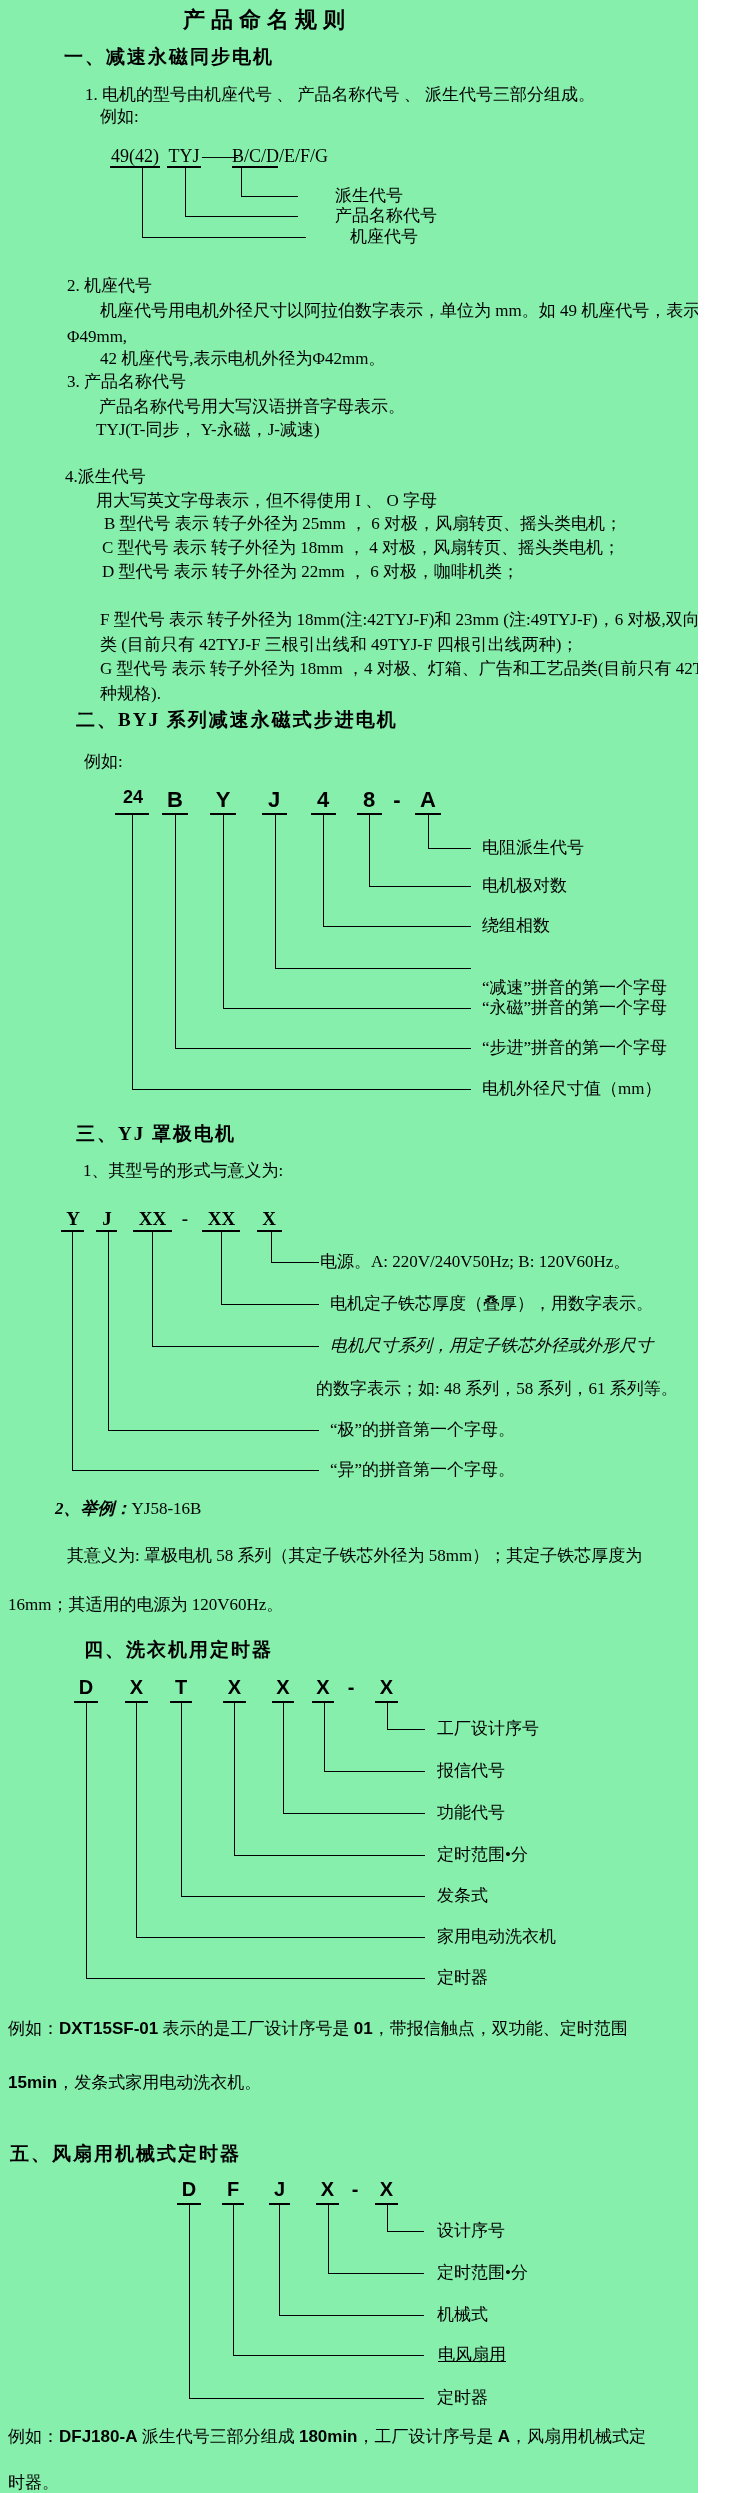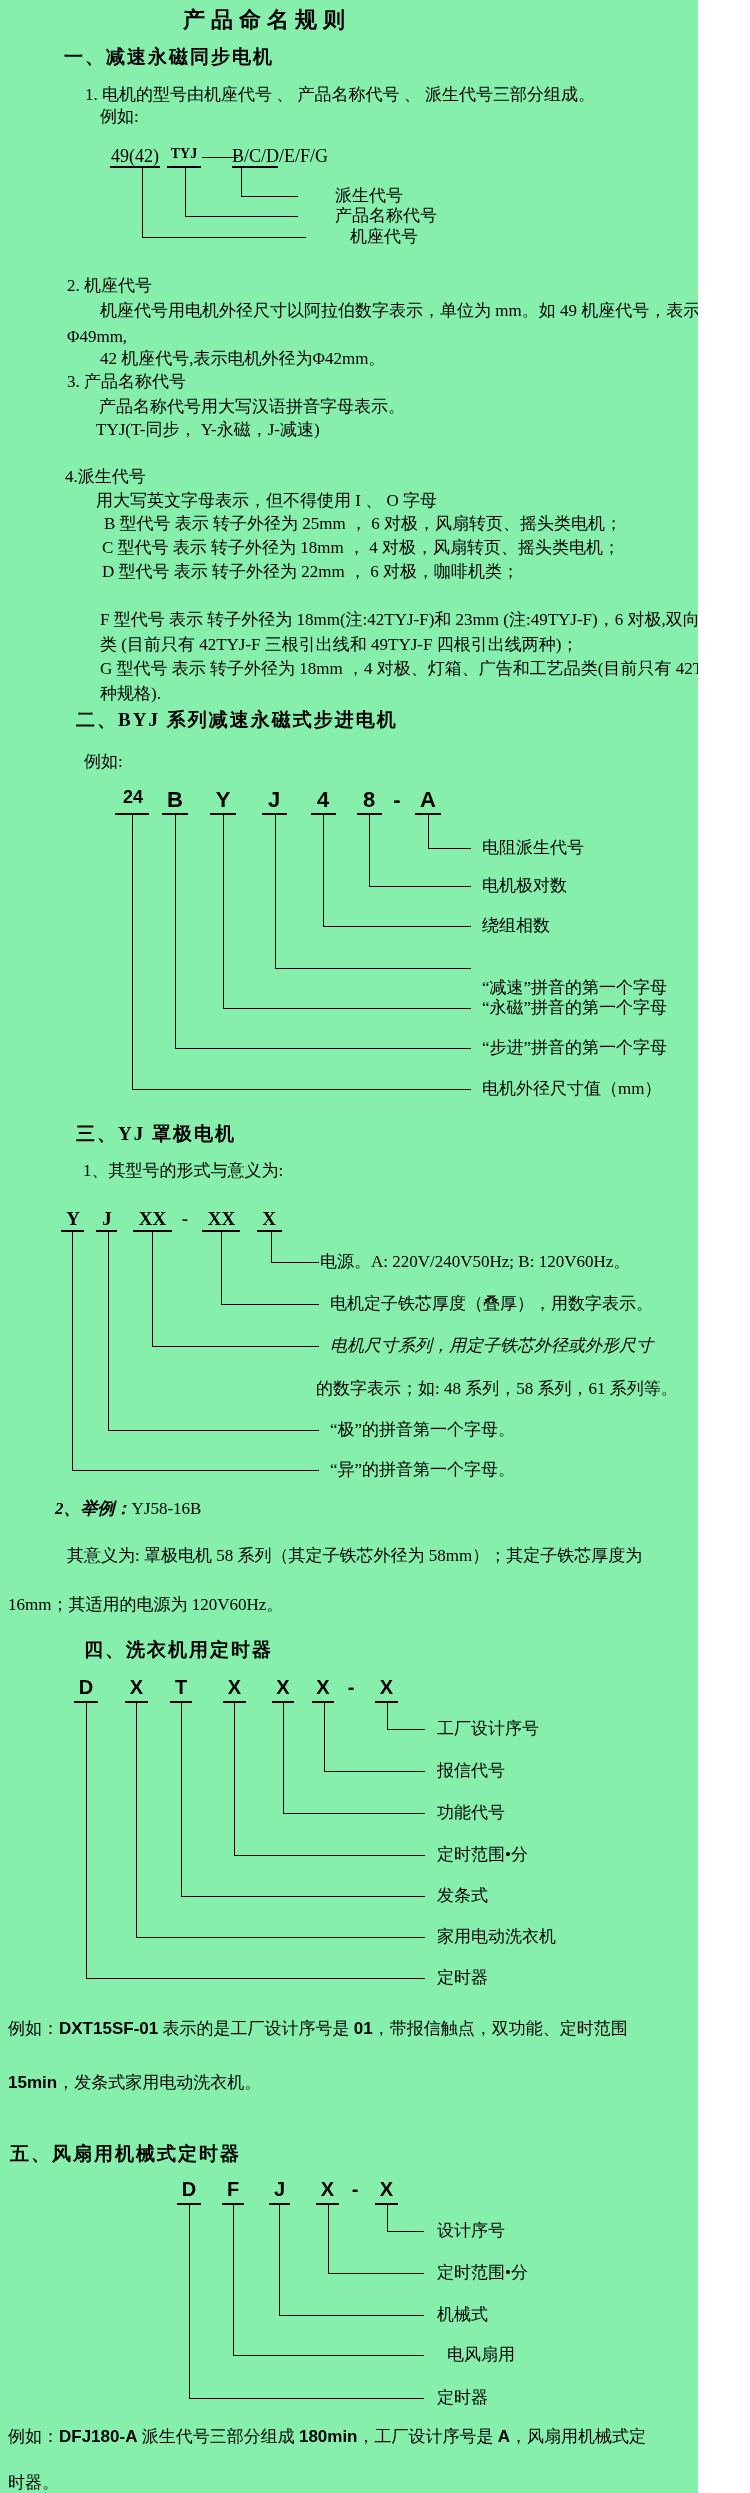--- a/index.html
+++ b/index.html
@@ -55,21 +55,21 @@
     <div class="tline" style="left: 84px; top: 751px;"><span>例如:</span></div>
     <div class="tline" style="left: 83px; top: 1160px;"><span>1、其型号的形式与意义为:</span></div>
     <div class="tline" style="left: 55px; top: 1498px;"><span class="seg-script">2、举例：</span><span>YJ58-16B</span></div>
     <div class="tline" style="left: 67px; top: 1545px;"><span>其意义为: 罩极电机 58 系列（其定子铁芯外径为 58mm）；其定子铁芯厚度为</span></div>
     <div class="tline" style="left: 8px; top: 1594px;"><span>16mm；其适用的电源为 120V60Hz。</span></div>
     <div class="tline" style="left: 8px; top: 2018px;"><span>例如：</span><span class="seg-bs">DXT15SF-01</span><span> 表示的是工厂设计序号是 </span><span class="seg-bs">01</span><span>，带报信触点，双功能、定时范围</span></div>
     <div class="tline" style="left: 8px; top: 2072px;"><span class="seg-bs">15min</span><span>，发条式家用电动洗衣机。</span></div>
     <div class="tline" style="left: 8px; top: 2426px;"><span>例如：</span><span class="seg-bs">DFJ180-A</span><span> 派生代号三部分组成 </span><span class="seg-bs">180min</span><span>，工厂设计序号是 </span><span class="seg-bs">A</span><span>，风扇用机械式定</span></div>
     <div class="tline" style="left: 8px; top: 2472px;"><span>时器。</span></div>
     <div class="tok d-serif" style="left: 110px; top: 146px; width: 50px; font-size: 18px; font-weight: normal;">49(42)</div>
-    <div class="tok d-serif" style="left: 166px; top: 146px; width: 36px; font-size: 14px; font-weight: bold;">TYJ</div>
+    <div class="tok d-serif" style="left: 166px; top: 146px; width: 36px; font-size: 18px; font-weight: normal;">TYJ</div>
     <div class="tok d-serif" style="left: 202px; top: 146px; width: 30px; font-size: 18px; font-weight: normal;">——</div>
     <div class="tok d-serif" style="left: 232px; top: 146px; width: 84px; font-size: 18px; font-weight: normal;">B/C/D/E/F/G</div>
     <div class="ul" style="left: 110px; top: 166px; width: 50px;"></div>
     <div class="ul" style="left: 167px; top: 166px; width: 34px;"></div>
     <div class="ul" style="left: 232px; top: 166px; width: 46px;"></div>
     <div class="callout" style="left: 241px; top: 167px; width: 56px; height: 29px;"></div>
     <div class="clabel" style="left: 335px; top: 186px;">派生代号</div>
     <div class="callout" style="left: 185px; top: 167px; width: 112px; height: 49px;"></div>
     <div class="clabel" style="left: 335px; top: 206px;">产品名称代号</div>
     <div class="callout" style="left: 142px; top: 167px; width: 163px; height: 70px;"></div>
@@ -165,16 +165,16 @@
     <div class="ul" style="left: 269px; top: 2203px; width: 21px;"></div>
     <div class="ul" style="left: 316px; top: 2203px; width: 23px;"></div>
     <div class="ul" style="left: 375px; top: 2203px; width: 23px;"></div>
     <div class="callout" style="left: 387px; top: 2204px; width: 36px; height: 27px;"></div>
     <div class="clabel" style="left: 437px; top: 2221px;">设计序号</div>
     <div class="callout" style="left: 328px; top: 2204px; width: 95px; height: 69px;"></div>
     <div class="clabel" style="left: 437px; top: 2263px;">定时范围•分</div>
     <div class="callout" style="left: 279px; top: 2204px; width: 144px; height: 111px;"></div>
     <div class="clabel" style="left: 437px; top: 2305px;">机械式</div>
     <div class="callout" style="left: 233px; top: 2204px; width: 190px; height: 151px;"></div>
-    <div class="clabel" style="left: 447px; top: 2345px;">电风扇用</div>
+    <div class="clabel" style="left: 438px; top: 2345px; text-decoration: underline;">电风扇用</div>
     <div class="callout" style="left: 189px; top: 2204px; width: 234px; height: 194px;"></div>
     <div class="clabel" style="left: 437px; top: 2388px;">定时器</div>
   </div>
 
 </body></html>

